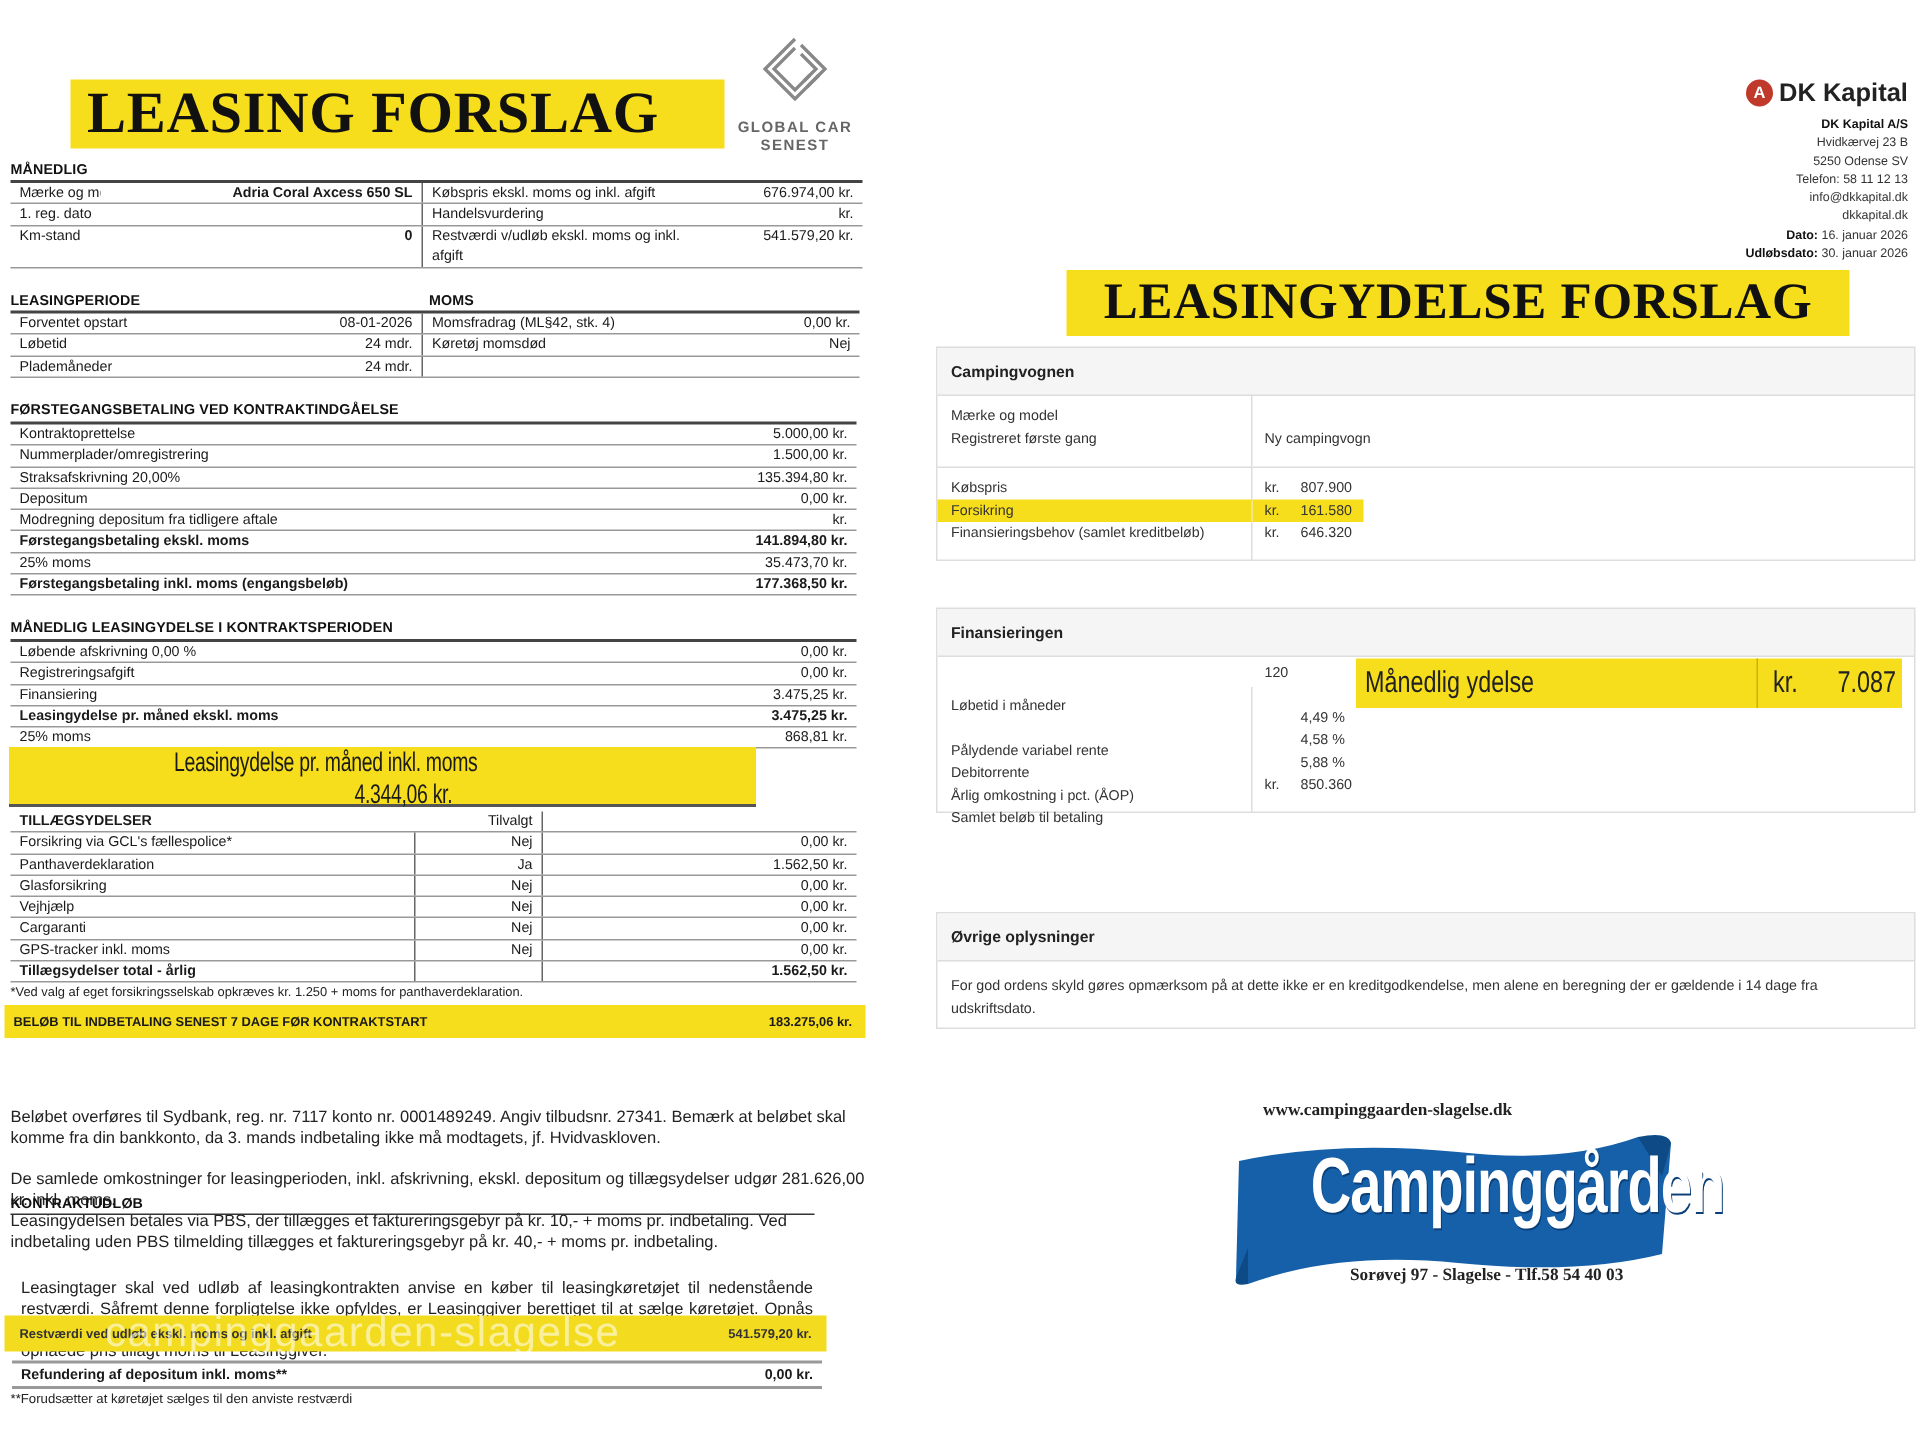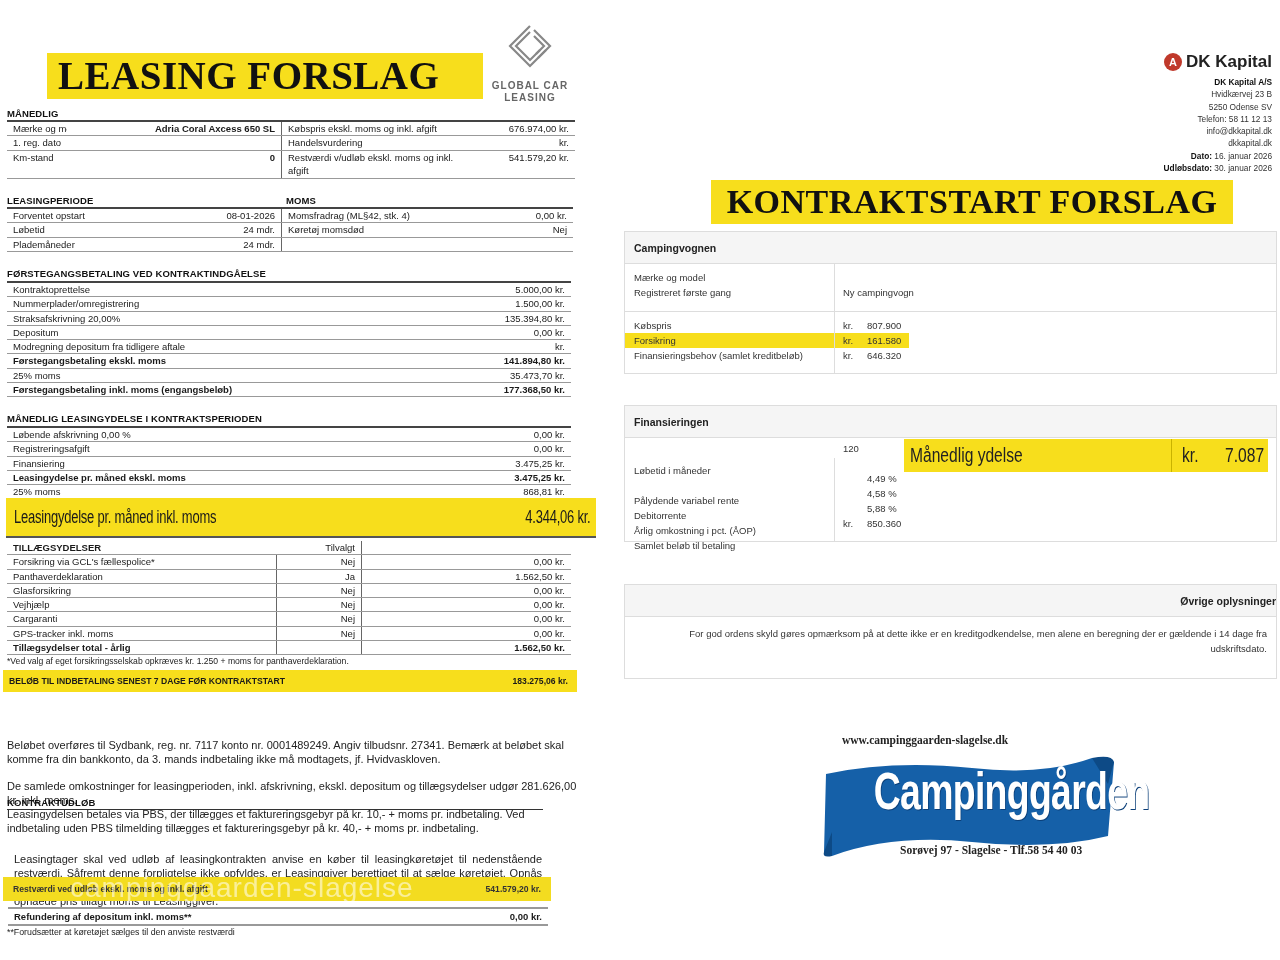--- a/index.html
+++ b/index.html
@@ -19,23 +19,23 @@
 
   .sec-h { position: absolute; left: 7px; font-size: 9.5px; font-weight: bold; color: #111; letter-spacing: 0.1px; }
   .tbl { position: absolute; border-top: 2px solid #444; font-size: 9.5px; }
   .tbl .row { display: flex; border-bottom: 1px solid #999; height: 14.3px; line-height: 14px; }
   .tbl .row.tall { height: 28px; }
   .tbl .c { padding: 0 6px; white-space: nowrap; overflow: hidden; }
   .tbl .r { text-align: right; }
   .tbl .b { font-weight: bold; }
   .tbl .sep { border-right: 1px solid #666; }
 
-  .yellow-big { position: absolute; left: 6px; top: 498px; width: 590px; height: 40px; background: #f7de1c; border-bottom: 2px solid #555;
+  .yellow-big { position: absolute; left: 6px; top: 498px; width: 498px; height: 40px; background: #f7de1c; border-bottom: 2px solid #555;
     display: flex; align-items: center; justify-content: space-between; padding: 0 6px 0 8px;
-    font-family: "Liberation Sans Narrow", "Liberation Sans", sans-serif; font-size: 18px; transform-origin: left; }
+    font-family: "Liberation Sans Narrow", "Liberation Sans", sans-serif; font-size: 18px; transform-origin: left; flex-direction: column; }
   .yellow-big span { display: inline-block; transform: scaleX(0.72); transform-origin: left; letter-spacing: -0.3px; }
   .yellow-big span.v { transform-origin: right; }
 
   .yellow-mid { position: absolute; left: 3px; top: 670px; width: 574px; height: 22px; background: #f7de1c;
     display: flex; align-items: center; justify-content: space-between; padding: 0 9px 0 6px; font-size: 8.6px; font-weight: bold; }
   .yellow-rest { position: absolute; left: 3px; top: 877px; width: 548px; height: 24px; background: #f3dc20;
     display: flex; align-items: center; justify-content: space-between; padding: 0 10px; font-size: 8.6px; font-weight: bold; color: #333; overflow: hidden; }
   .watermark { position: absolute; left: 70px; top: 872px; font-size: 28px; color: rgba(255,255,255,0.55); letter-spacing: 1px; white-space: nowrap; }
   .note { position: absolute; left: 7px; font-size: 9px; color: #222; line-height: 14px; }
   .para { position: absolute; left: 7px; width: 570px; font-size: 11px; color: #222; line-height: 14px; margin-top: 40px; }
@@ -86,21 +86,21 @@
   <div class="gcl-logo">
     <svg width="56" height="56" viewBox="0 0 56 56">
       <g fill="none" stroke="#888" stroke-width="2.2">
         <path d="M28 4 L8 24 L28 44 L44 28"></path>
         <path d="M28 10 L14 24 L28 38 L38 28"></path>
         <path d="M32 8 L48 24 L36 36"></path>
         <path d="M32 14 L42 24 L34 32"></path>
       </g>
     </svg>
     <div class="t1">GLOBAL CAR</div>
-    <div class="t2">LEASING</div>
+    <div class="t2">SENEST</div>
   </div>
 
   <div class="sec-h" style="top:108px">MÅNEDLIG</div>
   <div class="tbl" style="left:7px; top:120px; width:568px;">
     <div class="row">
       <div class="c" style="width:60px">Mærke og model</div>
       <div class="c r b sep" style="width:215px">Adria Coral Axcess 650 SL</div>
       <div class="c" style="width:200px">Købspris ekskl. moms og inkl. afgift</div>
       <div class="c r" style="flex:1">676.974,00 kr.</div>
     </div>
@@ -281,21 +281,21 @@
   <div><b>DK Kapital A/S</b></div>
   <div>Hvidkærvej 23 B</div>
   <div>5250 Odense SV</div>
   <div>Telefon: 58 11 12 13</div>
   <div>info@dkkapital.dk</div>
   <div>dkkapital.dk</div>
   <div><b>Dato:</b> <span>16. januar 2026</span></div>
   <div><b>Udløbsdato:</b> <span>30. januar 2026</span></div>
 </div>
 
-<div class="fin-title">KONTRAKTSTART FORSLAG</div>
+<div class="fin-title">LEASINGYDELSE FORSLAG</div>
 
 <div class="box" style="top:231px; height:143px;">
   <div class="bh">Campingvognen</div>
   <div class="bb" style="height:48px; border-bottom:1px solid #ddd;">
     <div class="col1" style="padding-top:6px;">
       <div class="line">Mærke og model</div>
       <div class="line">Registreret første gang</div>
     </div>
     <div class="col2" style="padding-top:21px;">
       <div class="line">Ny campingvogn</div>
@@ -349,21 +349,21 @@
   </div>
 </div>
 <div class="manedlig">
   <div class="lbl">
       <span>Månedlig ydelse</span>
     </div>
   <div class="cur"><span>kr.</span></div>
   <div class="amt"><span>7.087</span></div>
 </div>
 
-<div class="box" style="top:584px; height:95px;text-align:right;">
+<div class="box" style="top:608px; height:78px;">
   <div class="bh">Øvrige oplysninger</div>
   <div class="oplys-text">For god ordens skyld gøres opmærksom på at dette ikke er en kreditgodkendelse, men alene en beregning der er gældende i 14 dage fra udskriftsdato.</div>
 </div>
 
 <div class="cg">
   <div class="url">www.campinggaarden-slagelse.dk</div>
   <svg class="banner" width="292" height="108" viewBox="0 0 292 108">
     <path d="M4 20 Q70 6 150 14 Q220 22 270 4 L292 8 L286 82 Q230 96 150 88 Q70 80 10 102 L2 98 Z" fill="#1560a8"></path>
     <path d="M270 4 Q290 0 292 8 L286 30 Z" fill="#0d4a86"></path>
     <path d="M10 102 Q0 104 2 98 L10 78 Z" fill="#0d4a86"></path>

